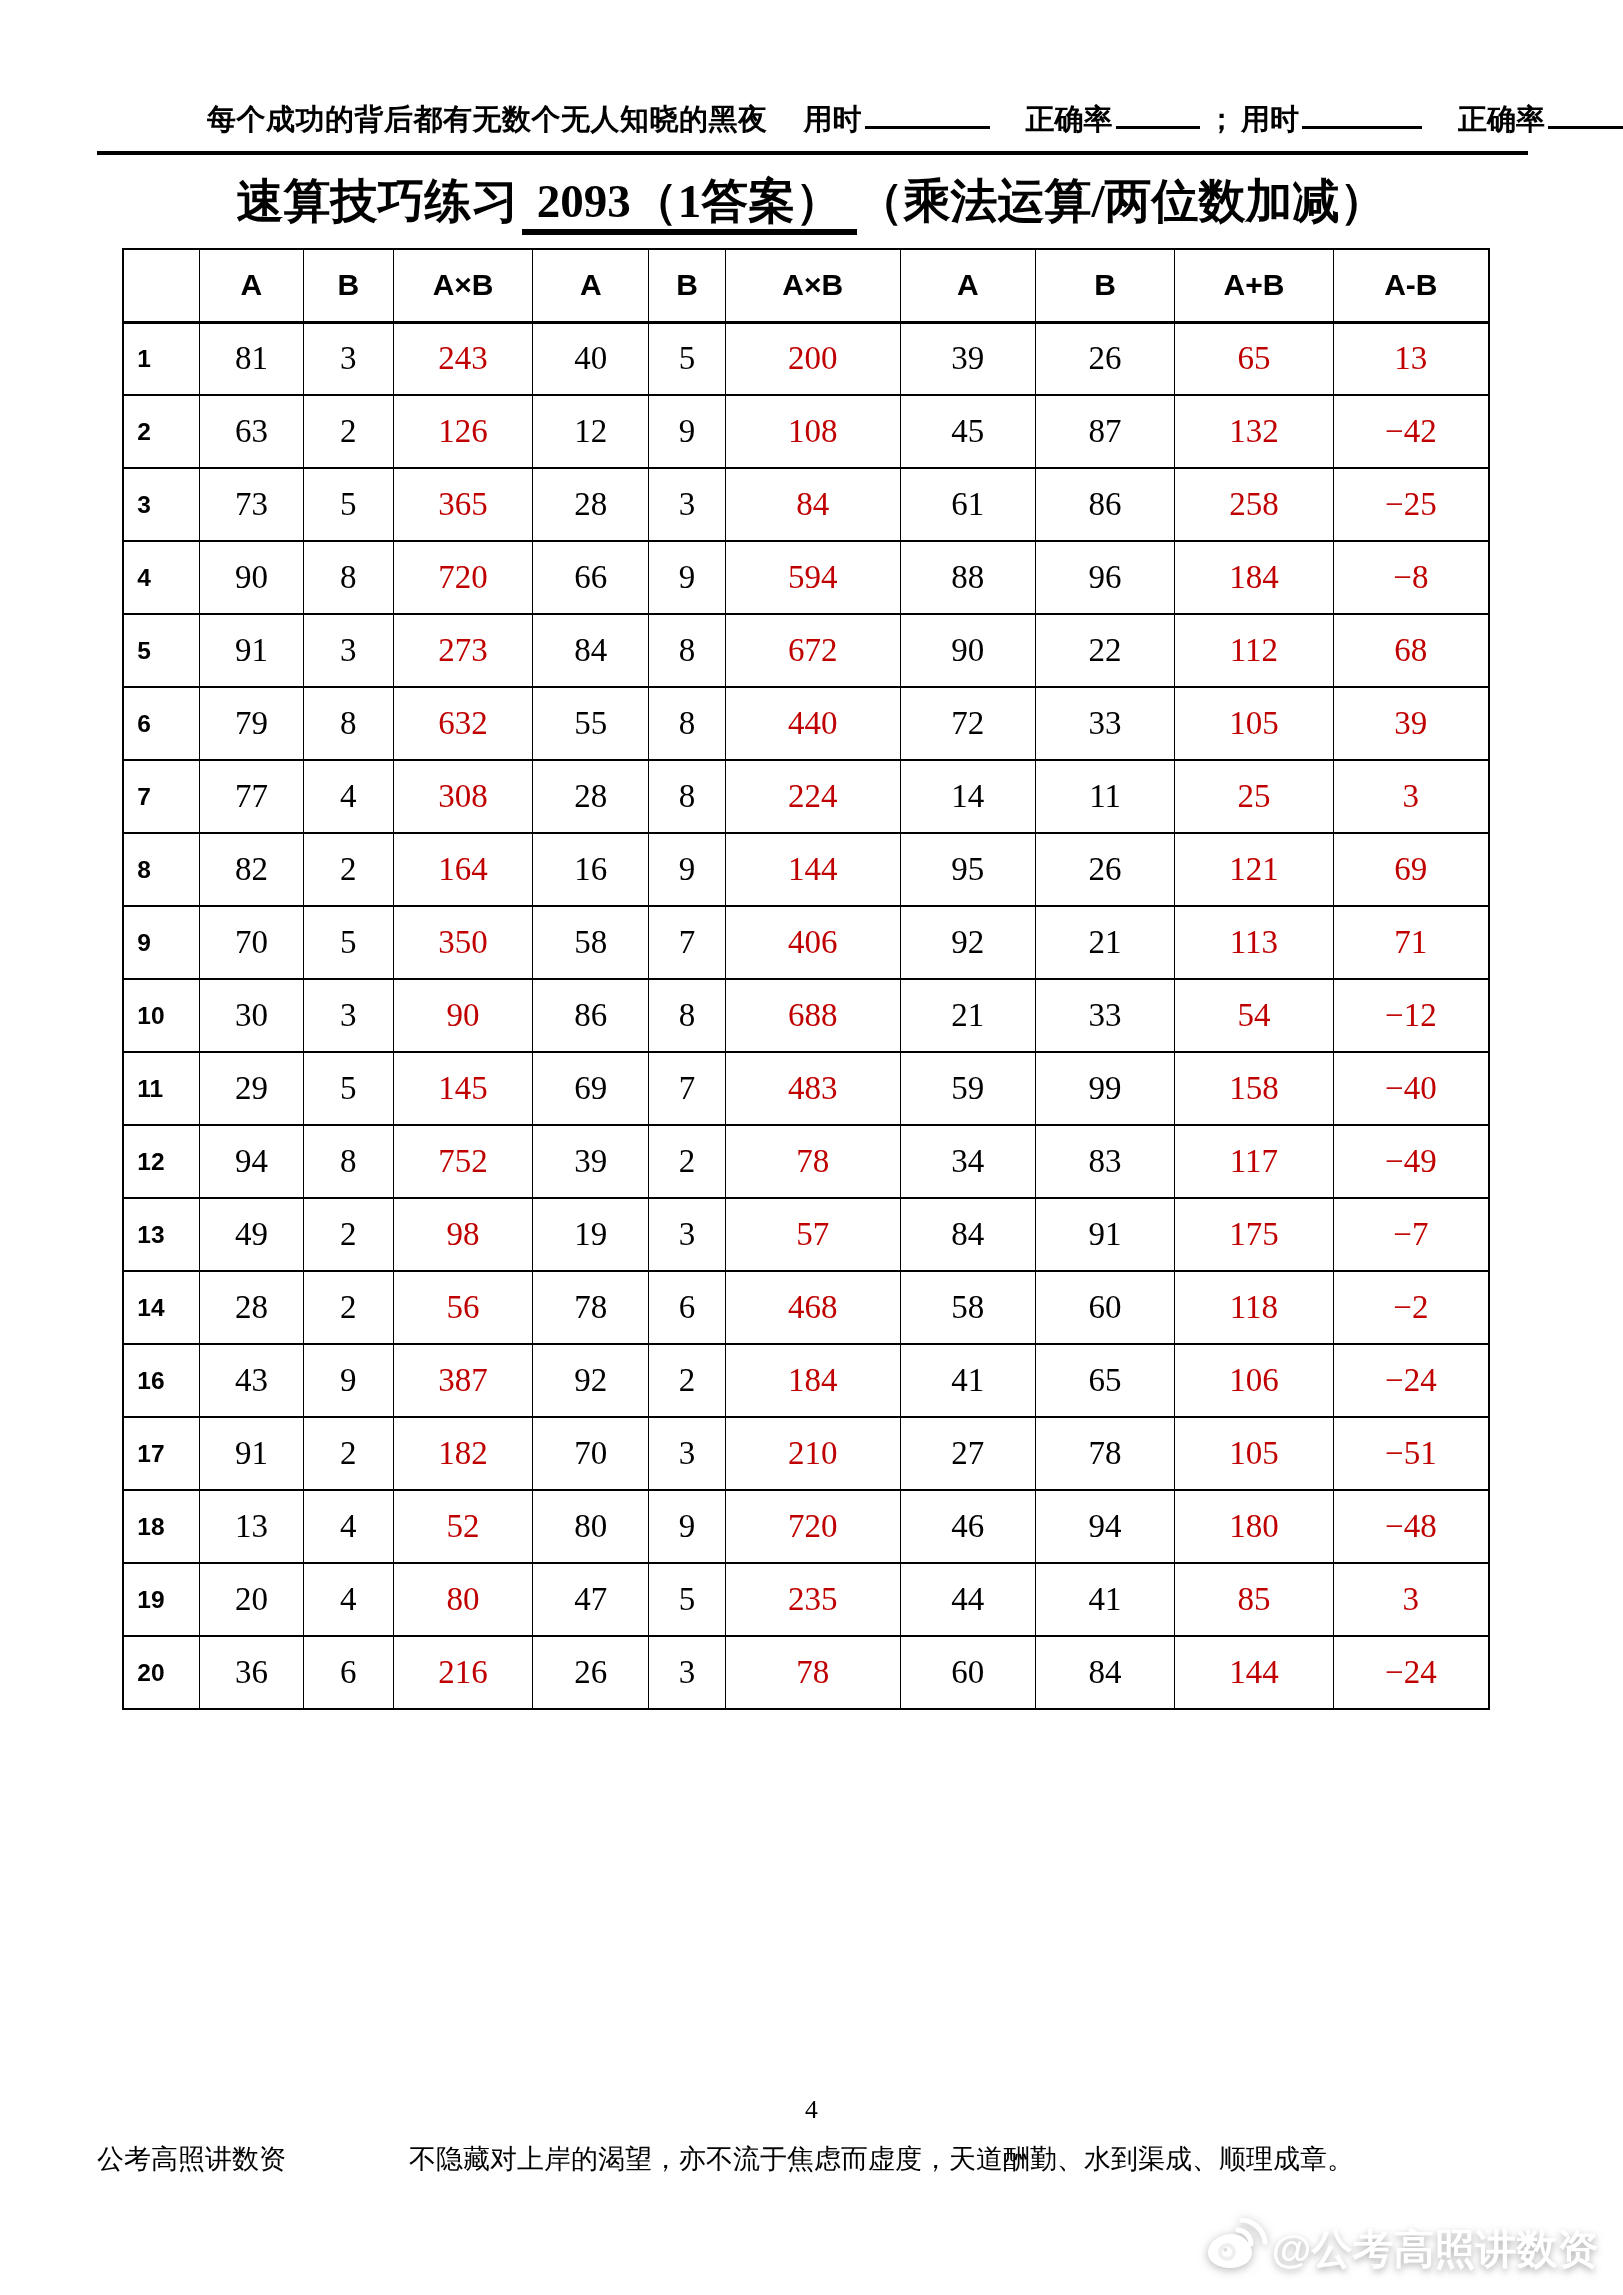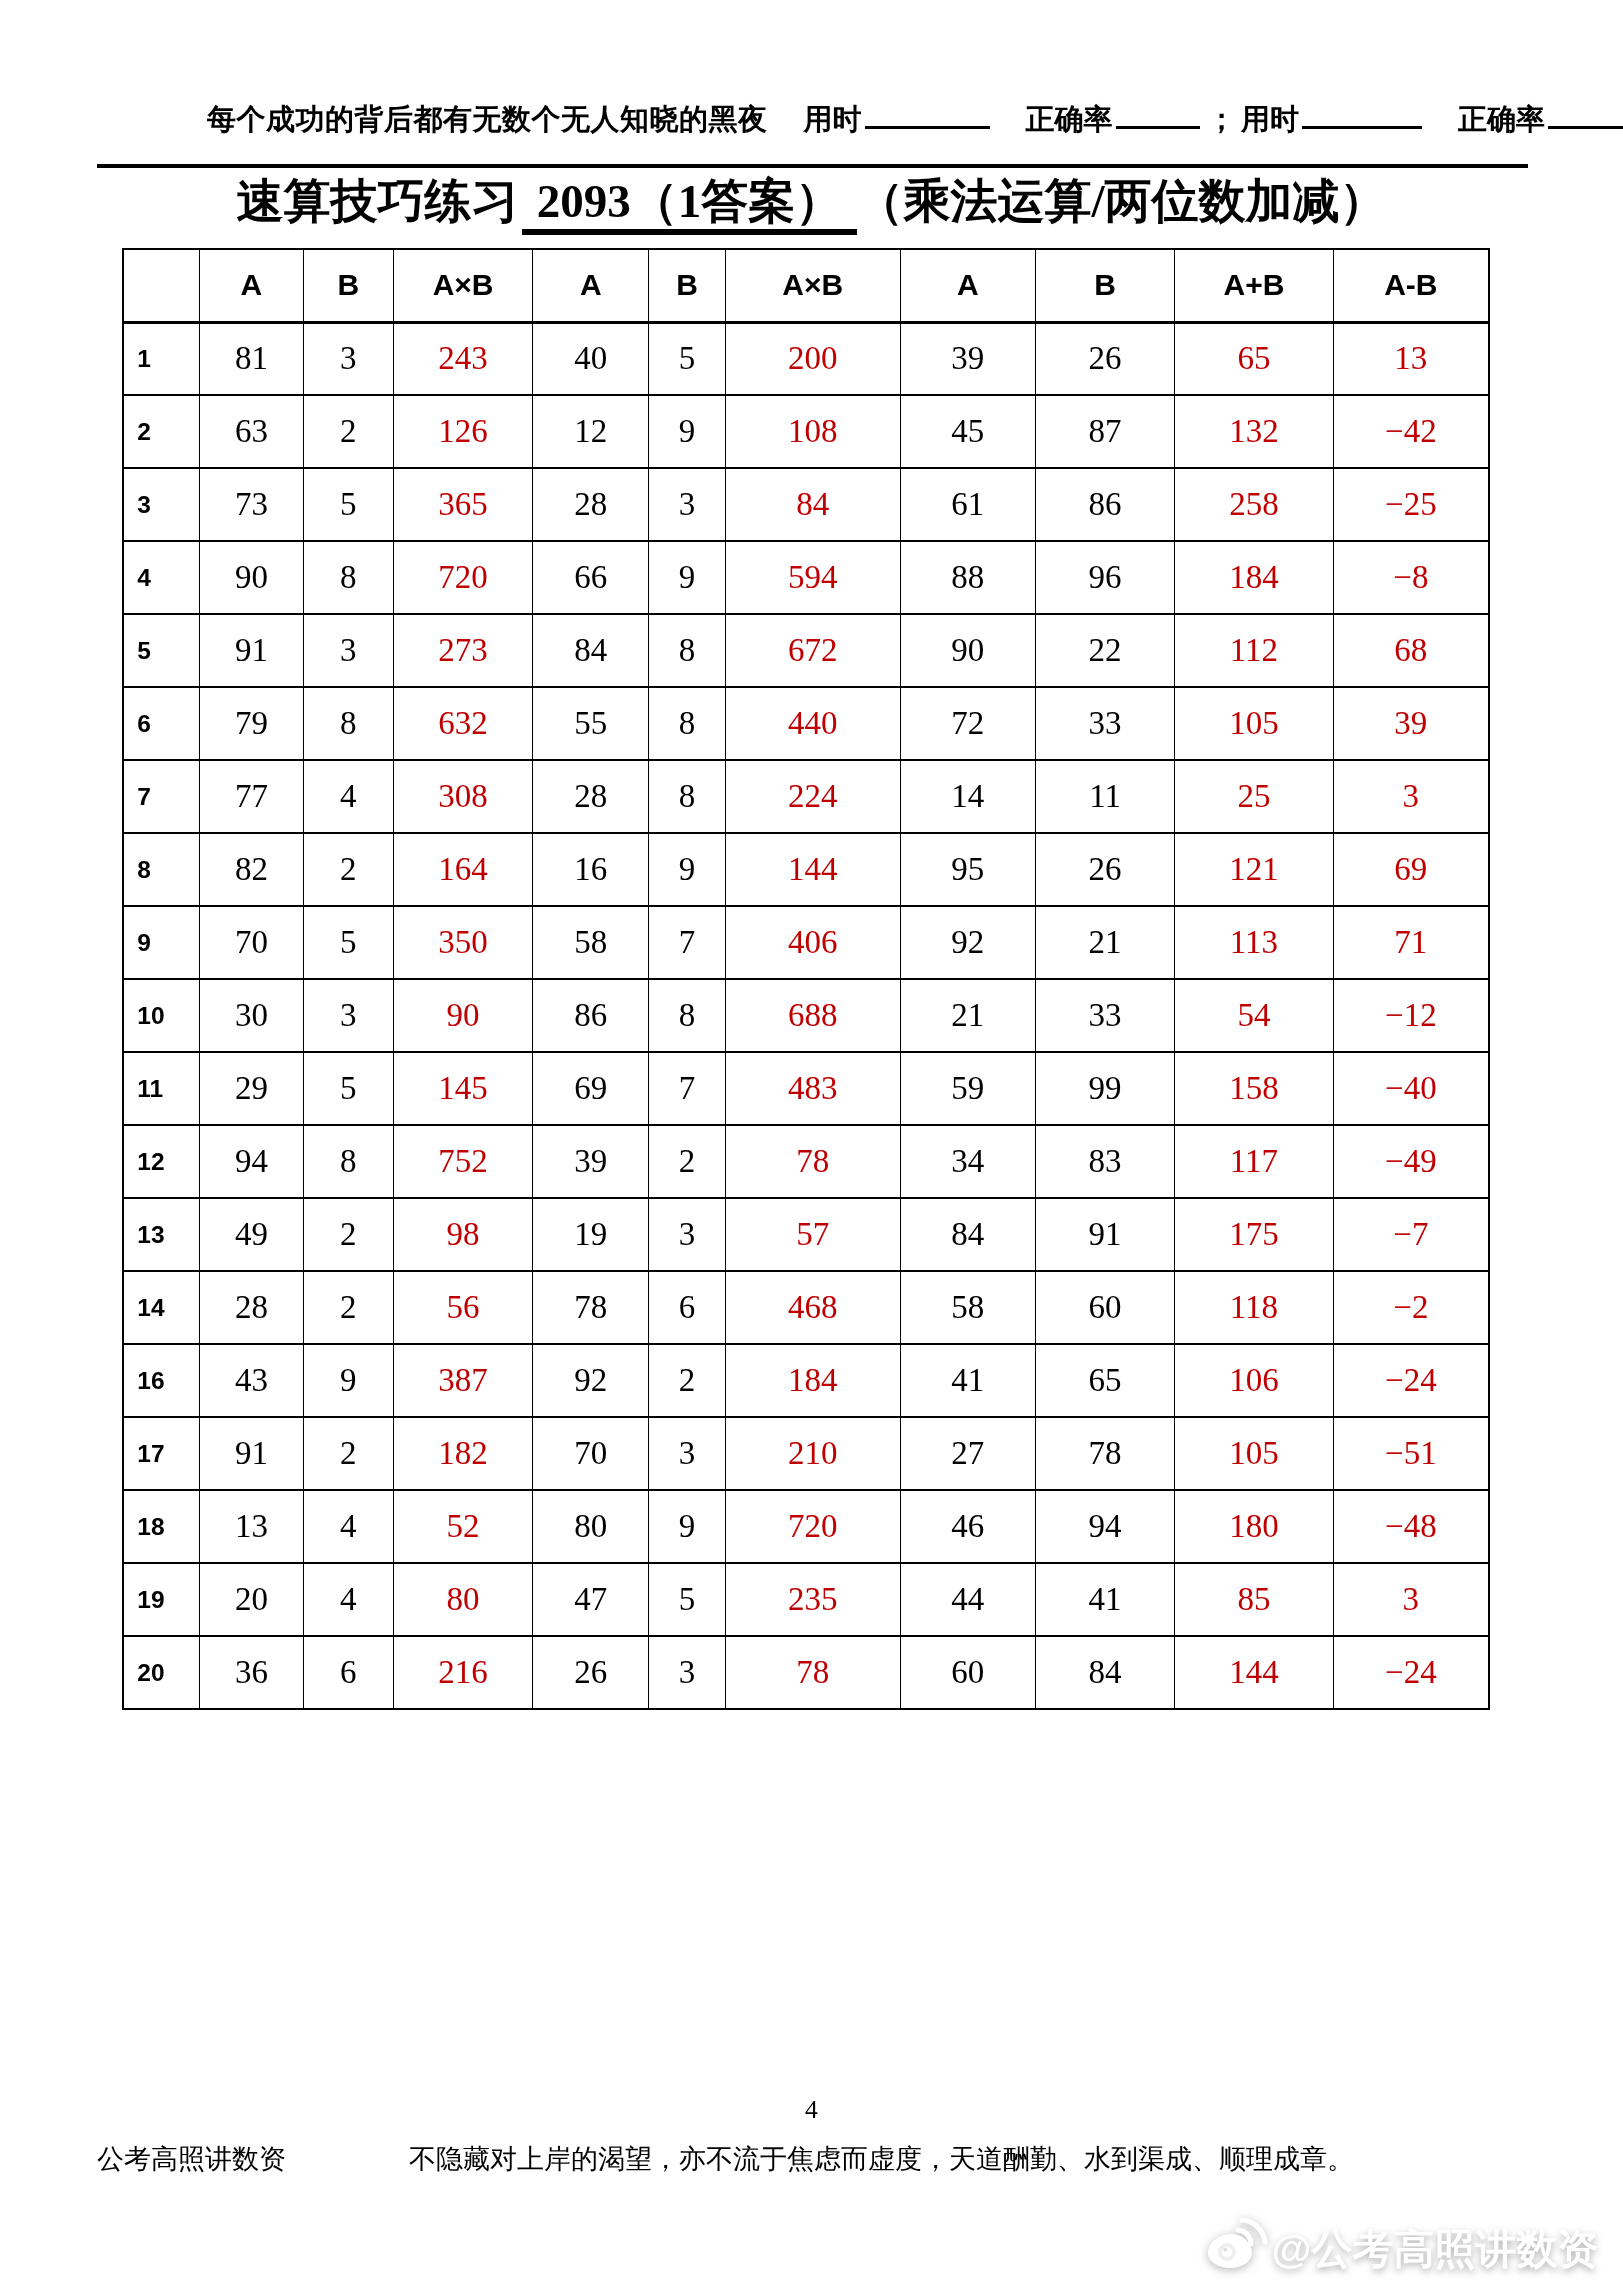--- a/index.html
+++ b/index.html
@@ -10,21 +10,21 @@
     position:relative;
     font-family:"Liberation Serif", serif;
     color:#000;
   }
   .sheet { position:absolute; inset:0; }
 
   
   .header {
     position:absolute; top:100px; left:97px; width:1431px;
     border-bottom:4.6px solid #000;
-    padding-bottom:24px;
+    padding-bottom:11px;
     display:flex; align-items:baseline;
     font-size:29px; font-weight:600;
     white-space:nowrap;
   }
   .motto { margin-left:110px; letter-spacing:0.5px; }
   .hfield { margin-left:36px; font-weight:600; }
   .hfield:first-of-type { margin-left:40px; }
   .fill {
     display:inline-block;
     border-bottom:3.6px solid #000;

